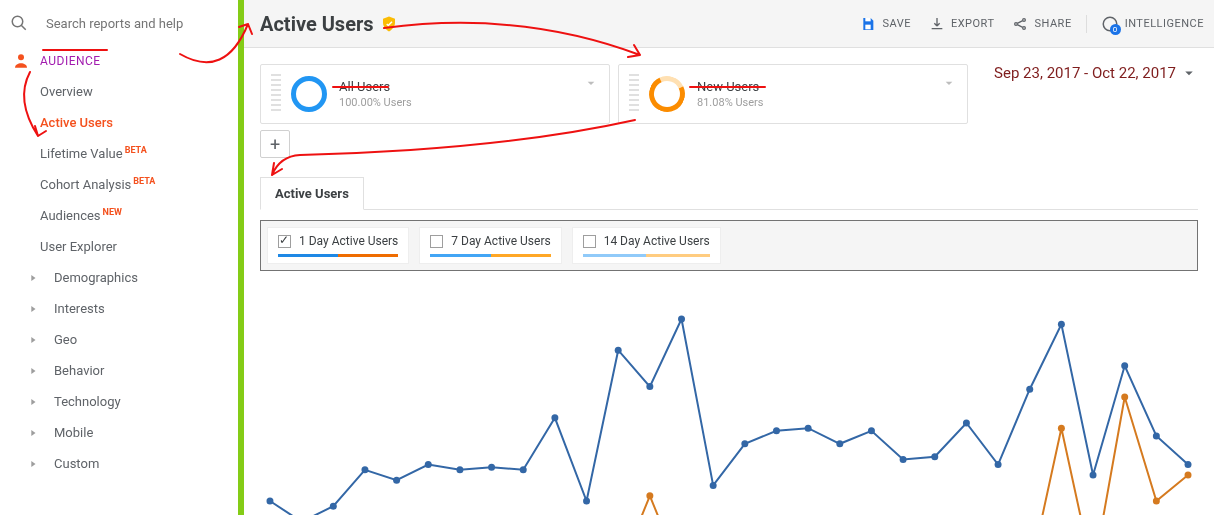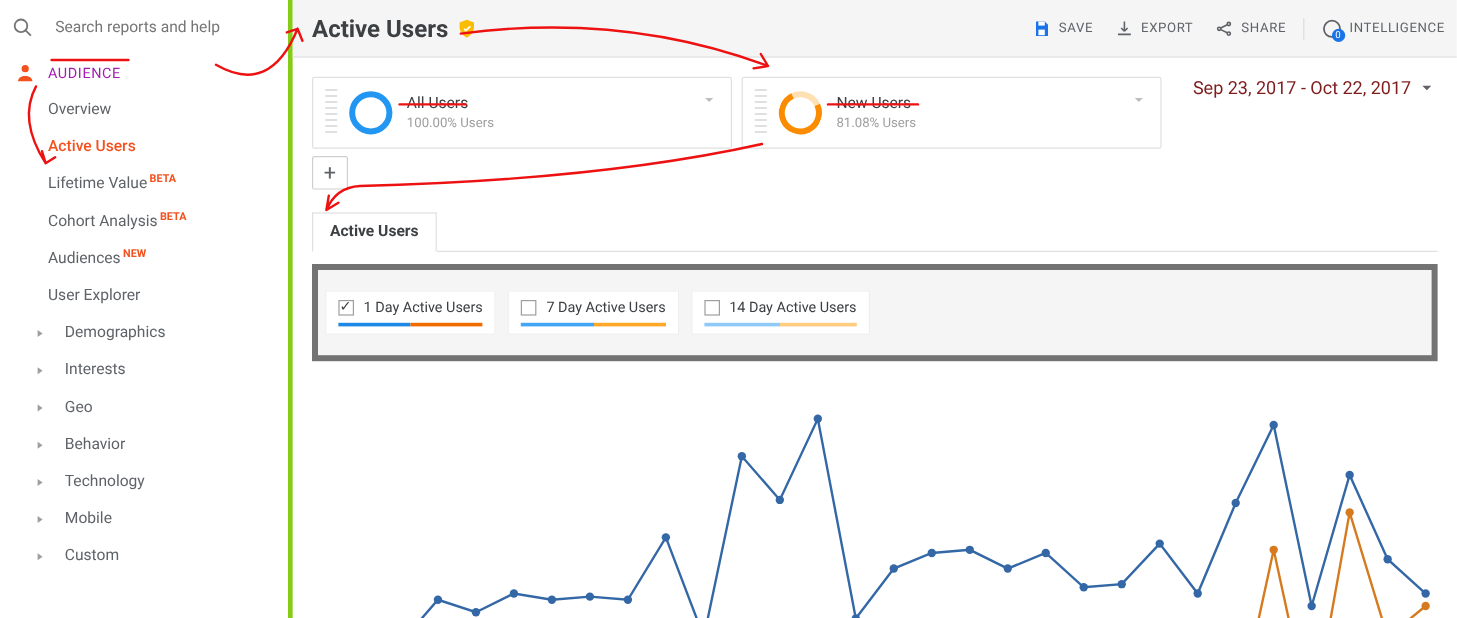--- a/index.html
+++ b/index.html
@@ -1,18 +1,18 @@
 <!DOCTYPE html>
 <html><head>
 <meta charset="utf-8">
 <style>
   * { box-sizing: border-box; margin: 0; padding: 0; font-family: Roboto, Arial, sans-serif; }
   body { width: 1214px; height: 515px; background: #fff; overflow: hidden; position: relative; color: #3c4043; }
   .shell { display: flex; width: 100%; height: 100%; }
-  .sidebar { width: 244px; border-right: 4px solid #84cc16; padding-top: 6px; }
+  .sidebar { width: 244px; border-right: 6px solid #84cc16; padding-top: 6px; }
   .search-row { display: flex; align-items: center; padding: 8px 16px 14px 10px; }
   .search-row svg { flex: 0 0 auto; }
   .search-input { border: none; outline: none; font-size: 13px; color: #5f6368; margin-left: 18px; width: 100%; }
   .aud-header { display: flex; align-items: center; padding: 6px 16px 6px 12px; }
   .aud-icon { width: 18px; height: 18px; display:flex; align-items:center; justify-content:center; }
   .aud-label { margin-left: 10px; font-size: 12px; letter-spacing: .5px; color: #a21caf; }
   .nav-item { display: flex; align-items: center; font-size: 13px; color: #5f6368; padding: 8px 8px 8px 40px; cursor: pointer; position: relative; }
   .nav-item.active { color: #f4511e; font-weight: 500; }
   .nav-item.has-caret { padding-left: 24px; }
   .nav-caret { width: 18px; display:flex; align-items:center; justify-content:center; margin-right: 12px; }
@@ -31,21 +31,21 @@
   .seg-donut { width: 36px; height: 36px; border-radius: 50%; margin-right: 12px; }
   .seg-donut.blue { border: 5px solid #2196f3; }
   .seg-donut.orange { border: 5px solid #fb8c00; border-top-color:#ffe0b2; transform:rotate(20deg);}
   .seg-body .seg-name { font-size: 13px; color: #3c4043; }
   .seg-body .seg-sub { font-size: 11px; color: #9e9e9e; margin-top: 2px; }
   .seg-caret { position: absolute; right: 10px; top: 10px; }
   .add-seg { width: 30px; height: 28px; border: 1px solid #d0d0d0; border-radius: 2px; display: flex; align-items:center; justify-content:center; font-size:18px; color:#5f6368; cursor:pointer;}
   .date-range { font-size: 15px; color: #7f1d1d; margin-left: auto; display:flex; align-items:center; cursor:pointer; }
   .tabrow { margin-top: 18px; border-bottom: 1px solid #e0e0e0; }
   .tab { display: inline-block; padding: 8px 14px 8px 14px; font-size: 13px; font-weight: 700; border: 1px solid #e0e0e0; border-bottom: 1px solid #fff; position: relative; top: 1px; background:#fff;}
-  .metric-row { display:flex; margin-top: 10px; background:#f5f5f5; border:5px solid #737373; padding: 17px 6px;}
+  .metric-row { display:flex; margin-top: 10px; background:#f5f5f5; border:1px solid #737373; padding: 6px 6px;}
   .metric-toggle { background:#fff; border:1px solid #eee; padding:6px 10px; margin-right:10px; display:flex; flex-direction:column; cursor:pointer;}
   .metric-top { display:flex; align-items:center; font-size:12px; color:#3c4043;}
   .metric-cb { width:13px; height:13px; border:1px solid #9e9e9e; margin-right:8px; position:relative; background:#fff;}
   .metric-cb.checked::after { content:"✓"; position:absolute; top:-3px; left:0; font-size:12px; color:#3c4043;}
   .metric-underline { height:3px; margin-top:6px; display:flex;}
   .metric-underline span { flex:1; }
   .chart-wrap { position: relative; padding-top: 20px; }
   .chart { width: 100%; height: 300px; }
   .annot { position:absolute; pointer-events:none; }
 </style>

